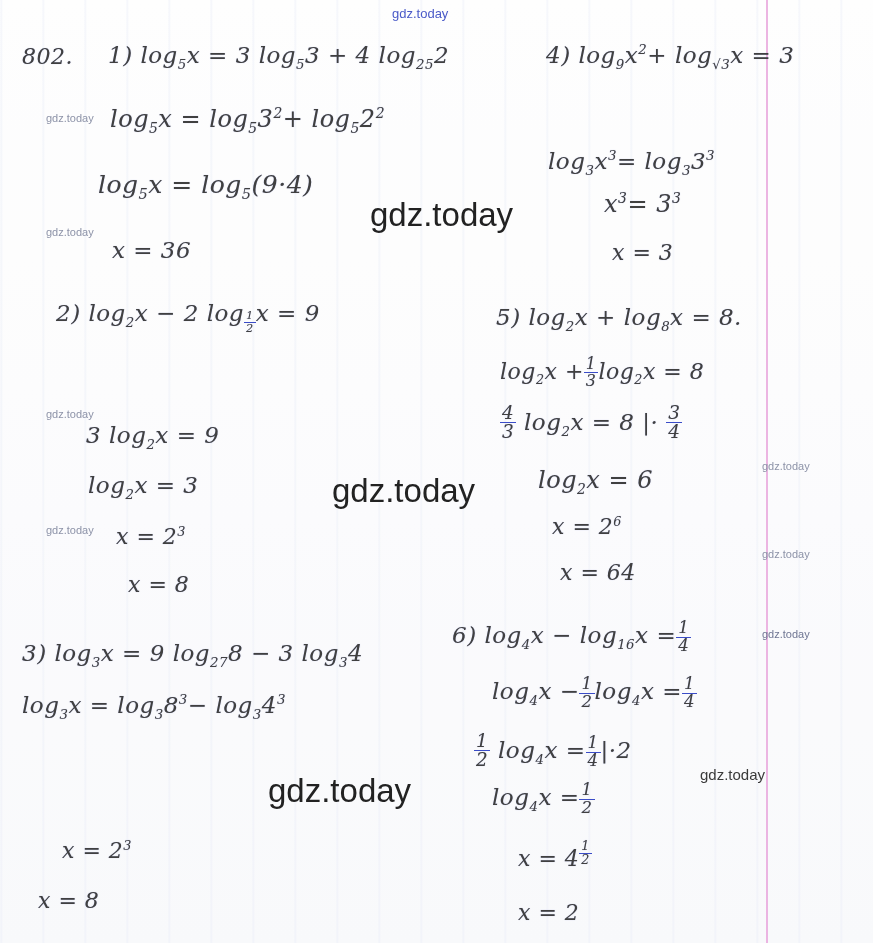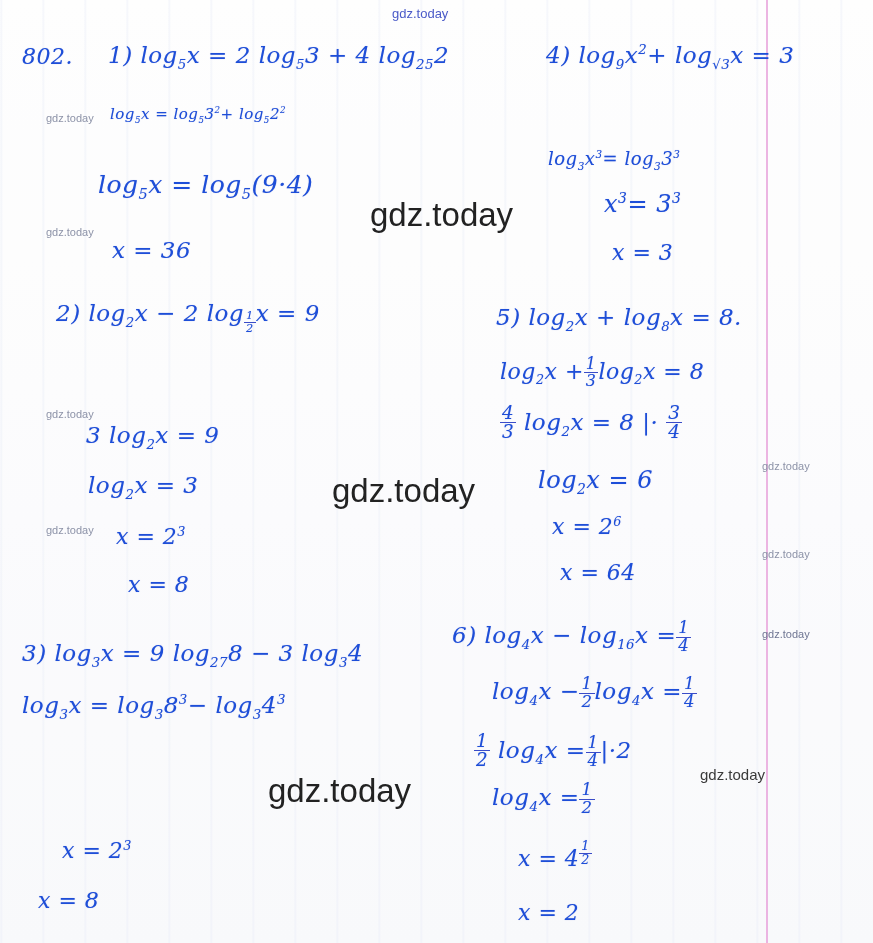--- a/index.html
+++ b/index.html
@@ -35,21 +35,21 @@
     position: absolute;
     top: 0;
     left: 766px;
     width: 2px;
     height: 943px;
     background: #e9a8dd;
     opacity: 0.85;
   }
   .hw {
     position: absolute;
-    color: #1d4ed8;
+    color: #404040;
     font-family: "DejaVu Serif", serif;
     font-style: italic;
     white-space: nowrap;
     letter-spacing: 0.5px;
     text-shadow: 0 0 1px rgba(58,76,200,0.35);
   }
   sub, sup {
     font-size: 0.58em;
     font-style: italic;
   }
@@ -100,39 +100,39 @@
   <div id="paper-texture"></div>
   <div id="margin-line"></div>
 
   <div class="wm wm-top" style="left:392px; top:6px;">gdz.today</div>
 
   <div class="hw" style="left:22px; top:44px; font-size:22px;">
     <span>802.</span>
   </div>
 
   <div class="hw" style="left:108px; top:42px; font-size:23px;">
-    <span>1) log</span><sub>5</sub><span>x = 2 log</span><sub>5</sub><span>3 + 4 log</span><sub>25</sub><span>2</span>
-  </div>
-
-  <div class="hw" style="left:110px; top:105px; font-size:15px;">
+    <span>1) log</span><sub>5</sub><span>x = 3 log</span><sub>5</sub><span>3 + 4 log</span><sub>25</sub><span>2</span>
+  </div>
+
+  <div class="hw" style="left:110px; top:105px; font-size:24px;">
     <span>log</span><sub>5</sub><span>x  =  log</span><sub>5</sub><span>3</span><sup>2</sup><span>+ log</span><sub>5</sub><span>2</span><sup>2</sup>
   </div>
 
   <div class="hw" style="left:98px; top:170px; font-size:25px;">
     <span>log</span><sub>5</sub><span>x  =  log</span><sub>5</sub><span>(9·4)</span>
   </div>
 
   <div class="hw" style="left:112px; top:237px; font-size:23px;">x = 36</div>
 
   <div class="hw" style="left:546px; top:42px; font-size:23px;text-align:center;">
     <span>4) log</span><sub>9</sub><span>x</span><sup>2</sup><span>+ log</span><sub>√3</sub><span>x = 3</span>
   </div>
 
 
-  <div class="hw" style="left:548px; top:148px; font-size:18px;">
+  <div class="hw" style="left:548px; top:148px; font-size:23px;">
     <span>log</span><sub>3</sub><span>x</span><sup>3</sup><span>= log</span><sub>3</sub><span>3</span><sup>3</sup>
   </div>
 
   <div class="hw" style="left:604px; top:190px; font-size:24px;">
     <span>x</span><sup>3</sup><span>= 3</span><sup>3</sup>
   </div>
 
   <div class="hw" style="left:612px; top:240px; font-size:22px;">x = 3</div>
 
   <div class="hw" style="left:56px; top:300px; font-size:23px;">

